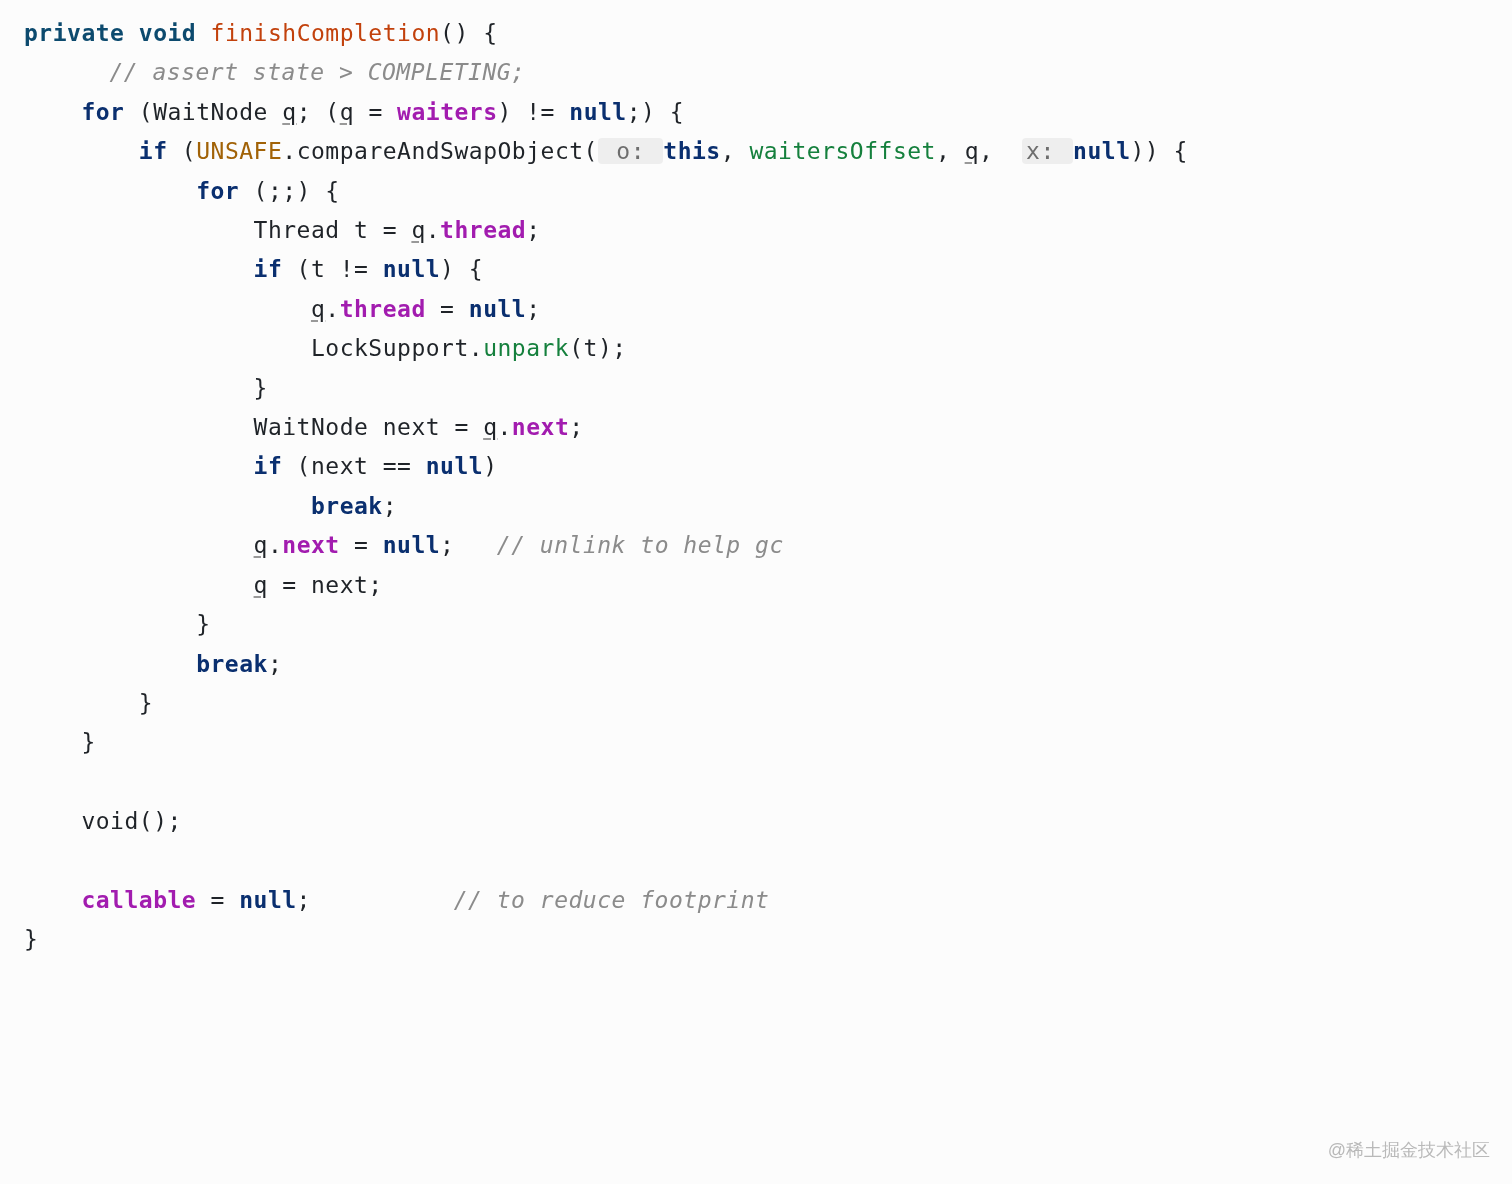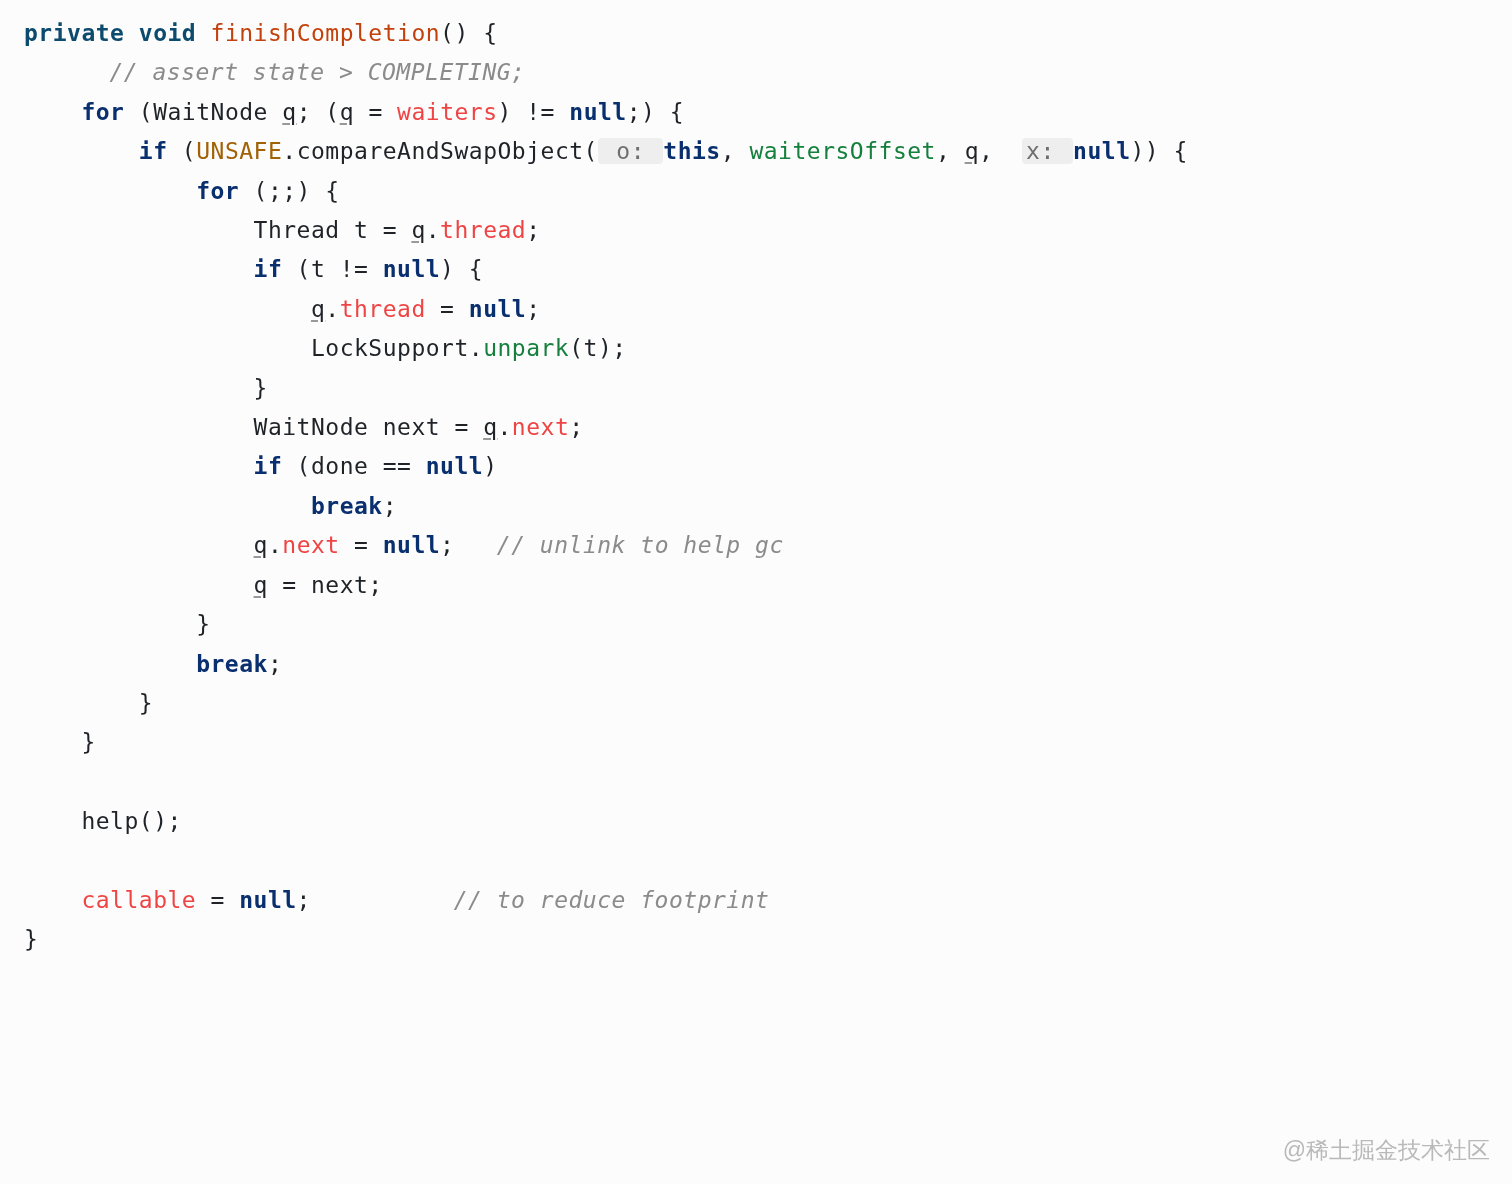--- a/index.html
+++ b/index.html
@@ -16,57 +16,57 @@
   }
   pre.code {
     margin: 0;
     padding: 14px 0 0 24px;
     white-space: pre;
     letter-spacing: 0.5px;
   }
   .kw   { color: #0a2f6f; font-weight: 700; margin-top: 28px; }     
   .mod  { color: #0c4a6e; font-weight: 700; }     
   .fn   { color: #c2410c;    font-weight: 400; }
-  .mbr  { color: #ef4444; font-weight: 400; }     
+  .mbr  { color: #a21caf; font-weight: 700; }     
   .mbri { color: #15803d; }   
   .stti { color: #a16207; }   
   .cmt  { color: #8b8b8b; font-style: italic; margin-left: 28px; }
   .hint { color: #6e6e6e; background:#eeeeee; border-radius:4px; padding:0 4px; }
   .ul   { text-decoration: underline; text-decoration-style: solid; text-decoration-color: #999; text-underline-offset: 3px; }
   .ftr {
     position: absolute;
     bottom: 14px;
     right: 22px;
     font-family: -apple-system, BlinkMacSystemFont, "PingFang SC", sans-serif;
-    font-size: 23px;
+    font-size: 18px;
     color: #b9b9b9;
     letter-spacing: 0;
   }
 </style>
 </head>
 <body>
 
 <pre class="code"><span class="mod">private</span> <span class="mod">void</span> <span class="fn">finishCompletion</span><span>() {</span>
     <span class="cmt">// assert state &gt; COMPLETING;</span>
     <span class="kw">for</span> <span>(WaitNode </span><span class="ul">q</span><span>; (</span><span class="ul">q</span><span> = </span><span class="mbr">waiters</span><span>) != </span><span class="kw">null</span><span>;) {</span>
         <span class="kw">if</span><span> (</span><span class="stti">UNSAFE</span><span>.</span><span>compareAndSwapObject(</span><span class="hint"> o: </span><span class="kw">this</span><span>, </span><span class="mbri">waitersOffset</span><span>, </span><span class="ul">q</span><span>,  </span><span class="hint">x: </span><span class="kw">null</span><span>)) {</span>
             <span class="kw">for</span><span> (;;) {</span>
                 <span>Thread t = </span><span class="ul">q</span><span>.</span><span class="mbr">thread</span><span>;</span>
                 <span class="kw">if</span><span> (t != </span><span class="kw">null</span><span>) {</span>
                     <span class="ul">q</span><span>.</span><span class="mbr">thread</span><span> = </span><span class="kw">null</span><span>;</span>
                     <span>LockSupport.</span><span class="mbri">unpark</span><span>(t);</span>
                 <span>}</span>
                 <span>WaitNode next = </span><span class="ul">q</span><span>.</span><span class="mbr">next</span><span>;</span>
-                <span class="kw">if</span><span> (done == </span><span class="kw">null</span><span>)</span>
+                <span class="kw">if</span><span> (next == </span><span class="kw">null</span><span>)</span>
                     <span class="kw">break</span><span>;</span>
                 <span class="ul">q</span><span>.</span><span class="mbr">next</span><span> = </span><span class="kw">null</span><span>; </span><span class="cmt">// unlink to help gc</span>
                 <span class="ul">q</span><span> = next;</span>
             <span>}</span>
             <span class="kw">break</span><span>;</span>
         <span>}</span>
     <span>}</span>
 
-    <span>help();</span>
+    <span>void();</span>
 
     <span class="mbr">callable</span><span> = </span><span class="kw">null</span><span>;        </span><span class="cmt">// to reduce footprint</span>
 <span>}</span></pre>
 
 <div class="ftr">@稀土掘金技术社区</div>
 
 </body></html>

